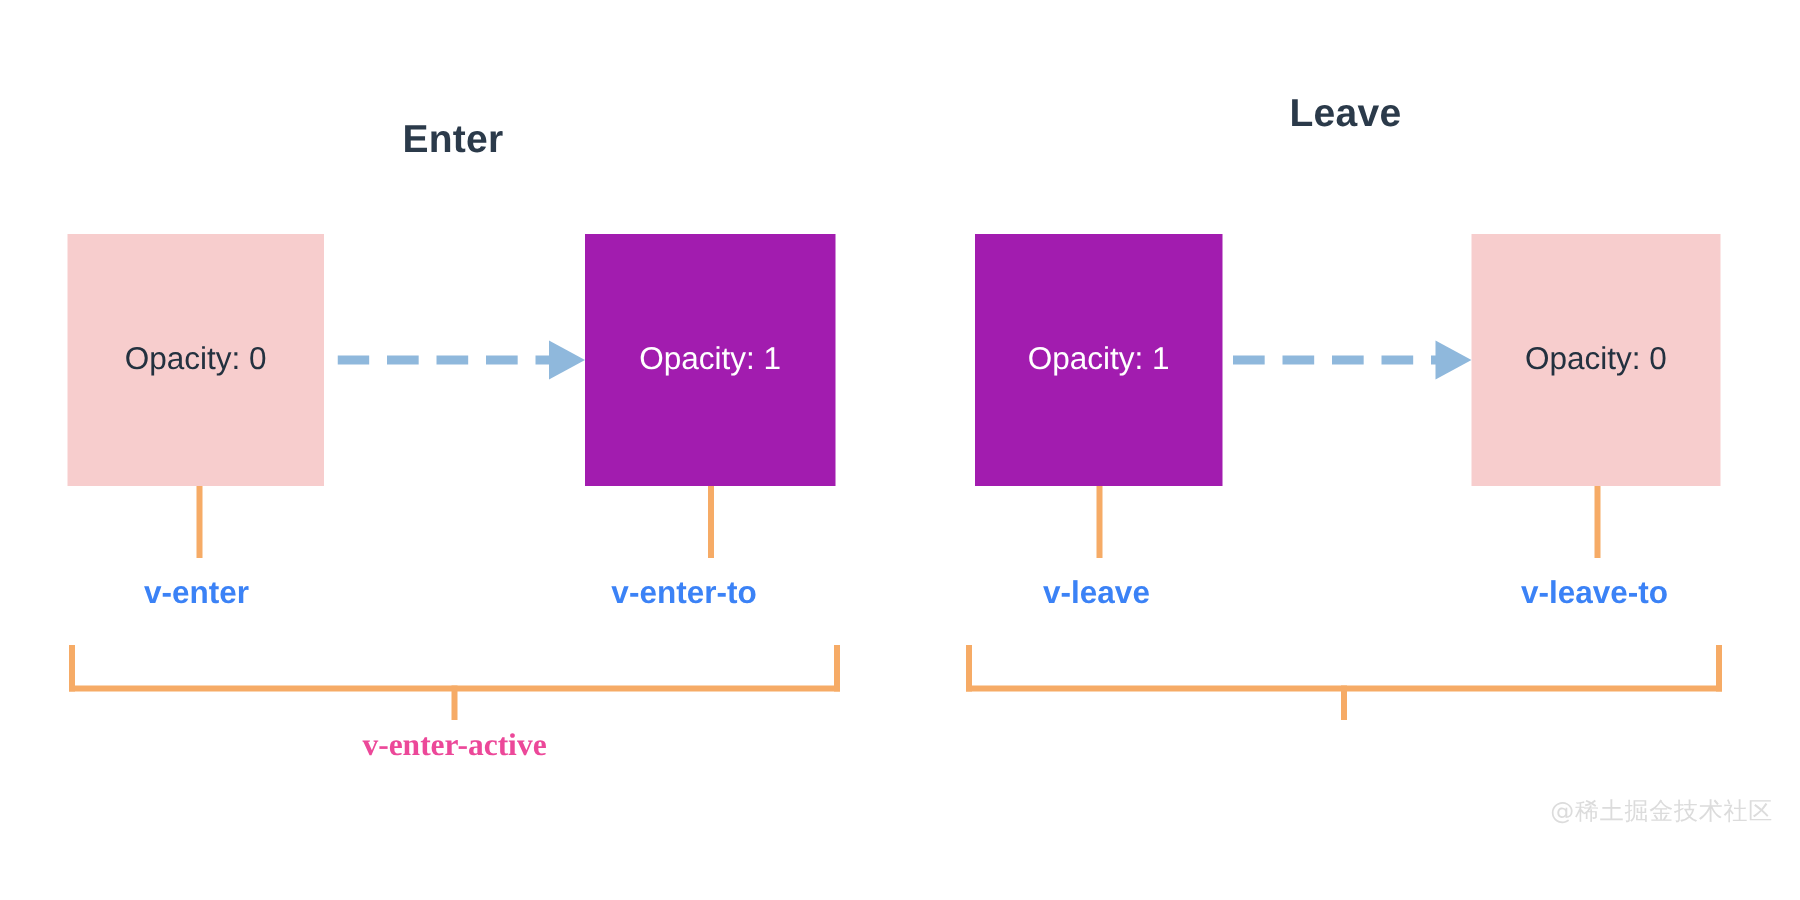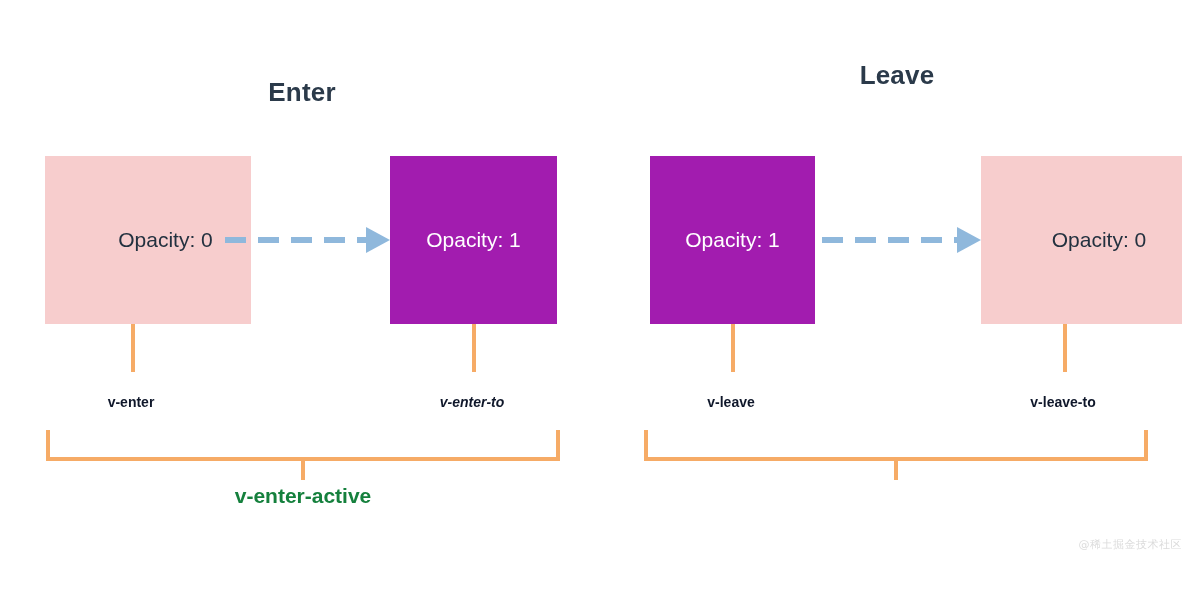--- a/index.html
+++ b/index.html
@@ -40,21 +40,21 @@
   
   .state-box {
     position: absolute;
     display: flex;
     align-items: center;
     justify-content: center;
     font-size: 21px;
     font-weight: normal;
     white-space: nowrap;
   }
-  .state-box.light { background: #f7cdcd; color: #23313f; padding-left: 35px; }
+  .state-box.light { background: #f7cdcd; color: #23313f; }
   .state-box.solid { background: #a21caf; color: #ffffff; }
 
   #box-enter-from { left: 45px;  top: 156px; width: 171px; height: 168px; }
   #box-enter-to   { left: 390px; top: 156px; width: 167px; height: 168px; }
   #box-leave-from { left: 650px; top: 156px; width: 165px; height: 168px; }
   #box-leave-to   { left: 981px; top: 156px; width: 166px; height: 168px; }
 
   
   .arrow {
     position: absolute;
@@ -91,30 +91,29 @@
     height: 48px;
   }
   #leader-v-enter     { left: 131px; }
   #leader-v-enter-to  { left: 472px; }
   #leader-v-leave     { left: 731px; }
   #leader-v-leave-to  { left: 1063px; }
 
   
   .phase-label {
     position: absolute;
-    font-size: 14px;
+    font-size: 21px;
     font-weight: bold;
-    color: #0f172a;
+    color: #3b82f6;
     white-space: nowrap;
     transform: translateX(-50%);
     top: 384px;
-    margin-top: 10px;
   }
   #label-v-enter     { left: 131px; }
-  #label-v-enter-to  { left: 472px; font-style: italic; }
+  #label-v-enter-to  { left: 456px; }
   #label-v-leave     { left: 731px; text-align: center; }
   #label-v-leave-to  { left: 1063px; }
 
   
   .bracket {
     position: absolute;
     top: 430px;
     height: 31px;
     border-left: 4px solid #f6ab66;
     border-right: 4px solid #f6ab66;
@@ -131,34 +130,35 @@
     background: #f6ab66;
     top: 457px;
   }
   #stem-enter { left: 301px; }
   #stem-leave { left: 894px; }
 
   .active-label {
     position: absolute;
     font-size: 21px;
     font-weight: bold;
-    color: #15803d;
+    color: #ec4899;
     white-space: nowrap;
     transform: translateX(-50%);
     top: 484px;
+    font-family: Liberation Serif, serif;
   }
   #label-v-enter-active { left: 303px; }
   #label-v-leave-active { left: 896px; }
 
   
   #watermark {
     position: absolute;
     right: 18px;
     bottom: 12px;
-    font-size: 11px;
+    font-size: 16px;
     color: #dcdcdc;
     letter-spacing: 0.5px;
     white-space: nowrap;
     font-family: "DejaVu Sans", sans-serif;
   }
 </style>
 </head>
 <body>
 
 <div class="stage">

